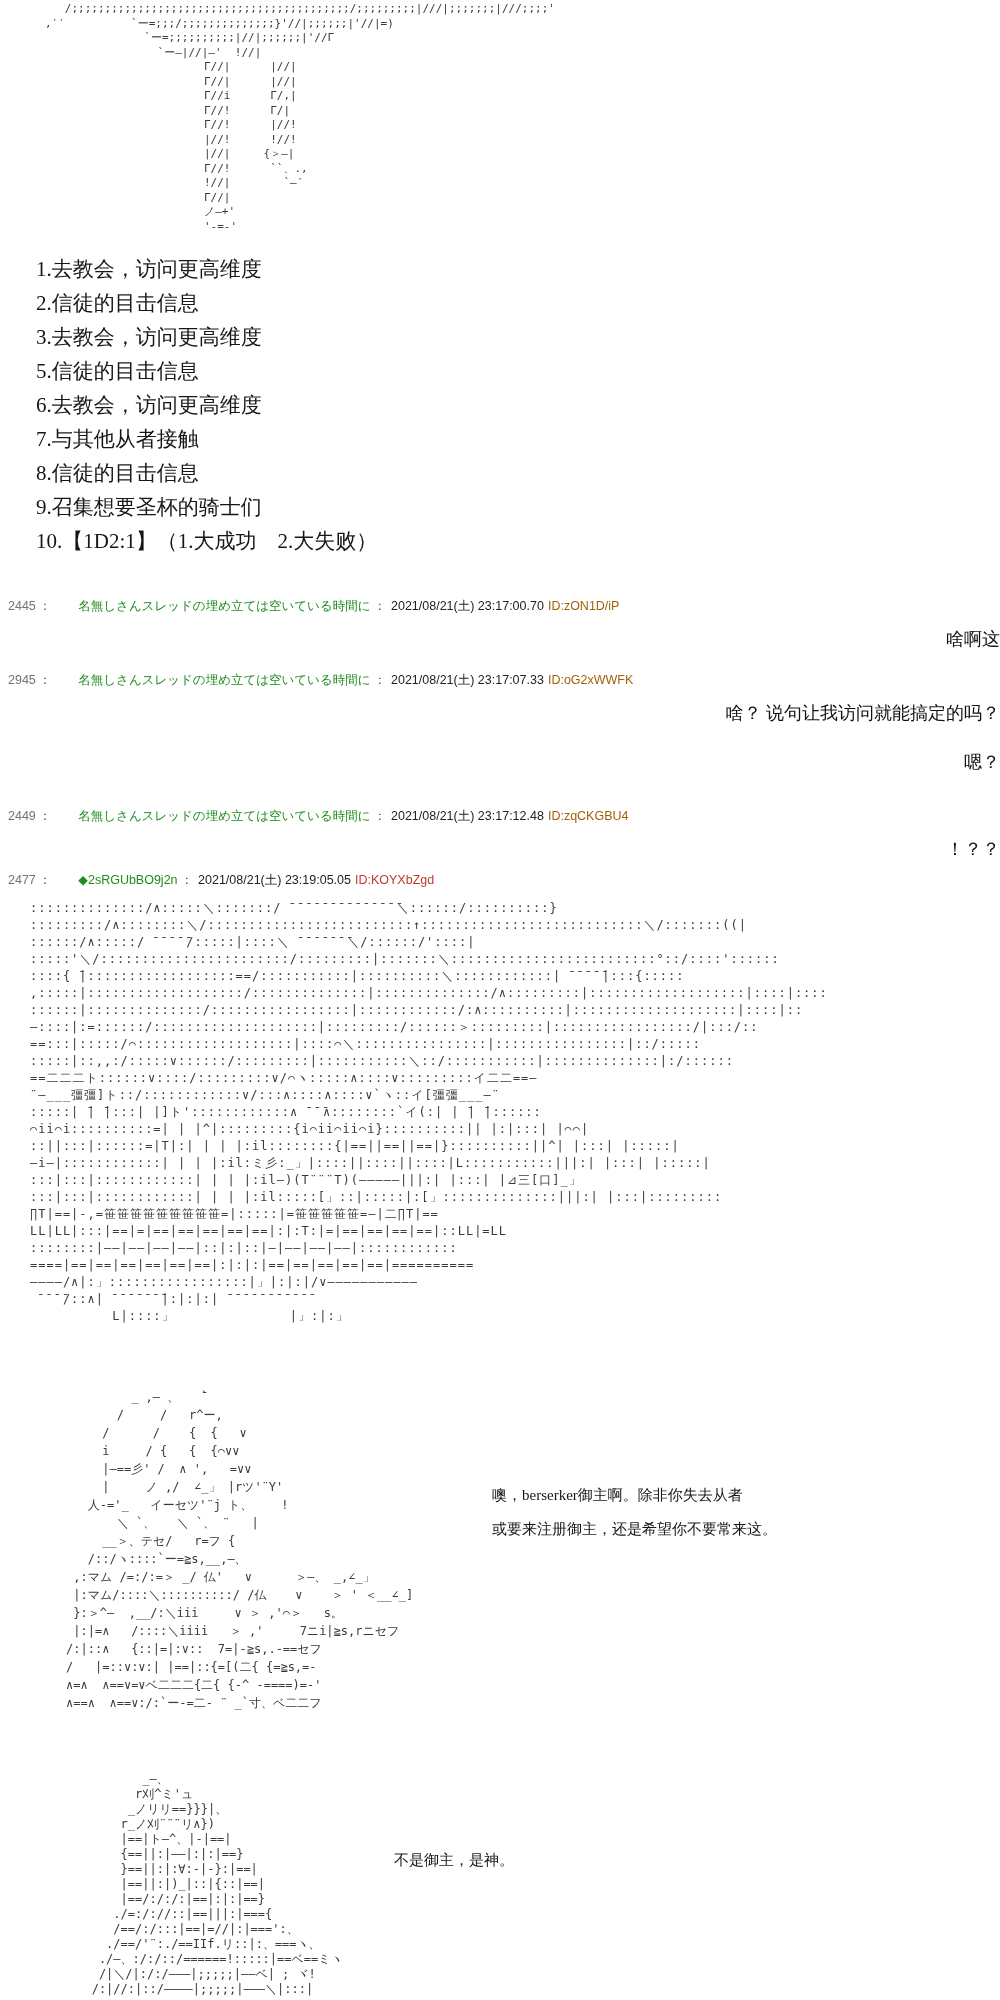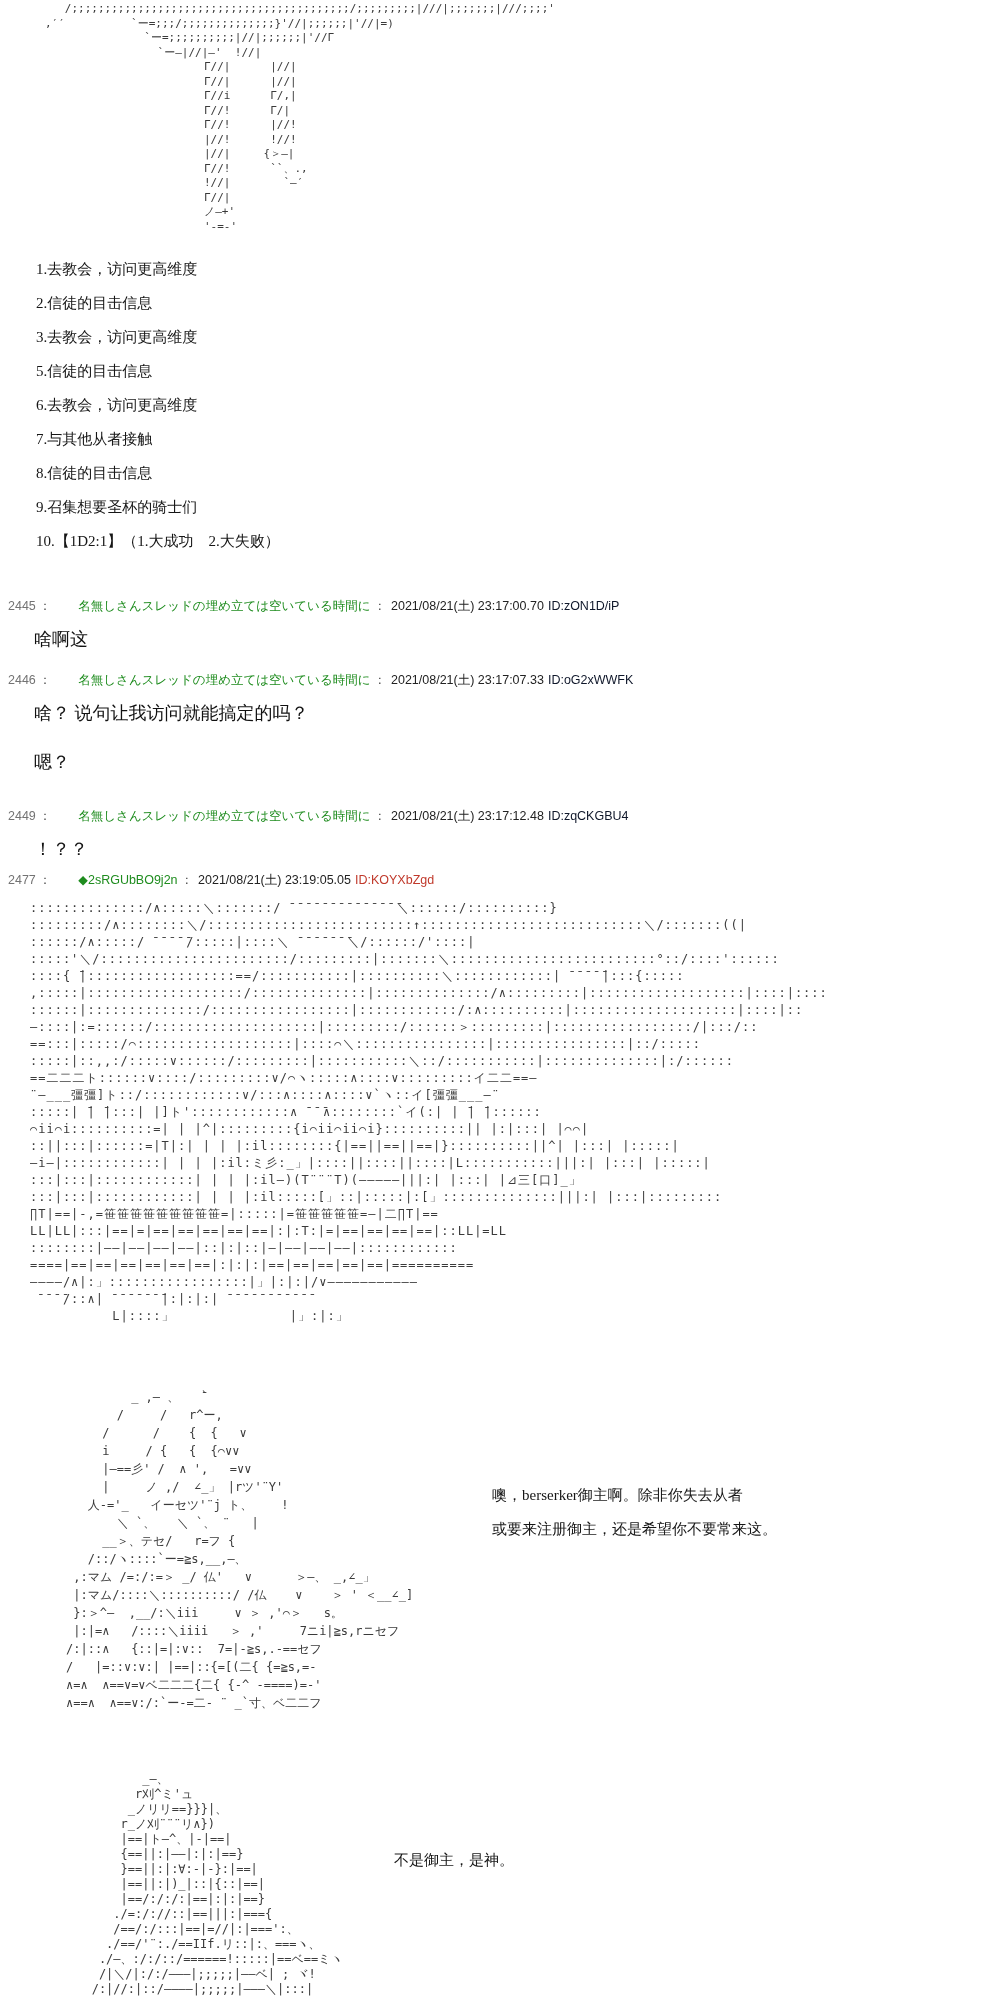--- a/index.html
+++ b/index.html
@@ -17,45 +17,45 @@
     color:#3a3a3a;
     white-space:pre;
   }
   #aa-top{left:45px;top:2px;font-size:11px;line-height:14.5px;}
   #aa-castle{left:30px;top:900px;font-size:12px;line-height:17px;letter-spacing:1px;}
   #aa-scene2{left:30px;top:1388px;font-size:12px;line-height:18px;}
   #aa-scene3{left:70px;top:1772px;font-size:12px;line-height:15px;}
 
   #quest-list{
     position:absolute;left:36px;top:252px;
-    font-size:15px;line-height:34px;color:#161616;
+    font-size:21px;line-height:34px;color:#161616;
   }
   .quest-item{white-space:pre;}
 
   .post{position:absolute;left:8px;right:0;}
   #post-2445{top:598px;}
   #post-2446{top:672px;}
   #post-2448{top:737px;}
   #post-2449{top:808px;}
   #post-2477{top:872px;}
 
   .post-header{
     font-family:"Liberation Sans","DejaVu Sans",sans-serif;
     font-size:12.5px;line-height:16px;color:#222;
     white-space:nowrap;
   }
   .post-num{color:#737373;}
   .post-sep{color:#555;margin:0 3px;}
   .post-name{color:#1e8c1e;margin-left:24px;}
   .post-date{color:#222;margin-left:2px;}
-  .post-id{color:#0f172a;margin-left:4px;}
+  .post-id{color:#a16207;margin-left:4px;}
   .post-id.red{color:#c0392b;}
   .post-body{
     margin:13px 0 0 26px;
-    font-size:18px;line-height:24px;color:#111;
+    font-size:18px;line-height:24px;color:#111;text-align:right;
   }
 
   .dialogue{
     position:absolute;
     font-size:15px;line-height:34px;color:#161616;
   }
   #dialogue-scene2{left:492px;top:1478px;}
   #dialogue-scene3{left:394px;top:1843px;}
 </style>
 </head>
@@ -92,21 +92,21 @@
 
 <div class="post" id="post-2445">
   <div class="post-header">
     <span class="post-num">2445</span><span class="post-sep">：</span><span class="post-name">名無しさんスレッドの埋め立ては空いている時間に</span><span class="post-sep">：</span><span class="post-date">2021/08/21(土) 23:17:00.70</span><span class="post-id">ID:zON1D/iP</span>
   </div>
   <div class="post-body">啥啊这</div>
 </div>
 
 <div class="post" id="post-2446">
   <div class="post-header">
-    <span class="post-num">2446</span><span class="post-sep">：</span><span class="post-name">名無しさんスレッドの埋め立ては空いている時間に</span><span class="post-sep">：</span><span class="post-date">2021/08/21(土) 23:17:07.33</span><span class="post-id">ID:oG2xWWFK</span>
+    <span class="post-num">2945</span><span class="post-sep">：</span><span class="post-name">名無しさんスレッドの埋め立ては空いている時間に</span><span class="post-sep">：</span><span class="post-date">2021/08/21(土) 23:17:07.33</span><span class="post-id">ID:oG2xWWFK</span>
   </div>
   <div class="post-body">啥？ 说句让我访问就能搞定的吗？</div>
 </div>
 
 <div class="post" id="post-2448">
   <div class="post-body">嗯？</div>
 </div>
 
 <div class="post" id="post-2449">
   <div class="post-header">

